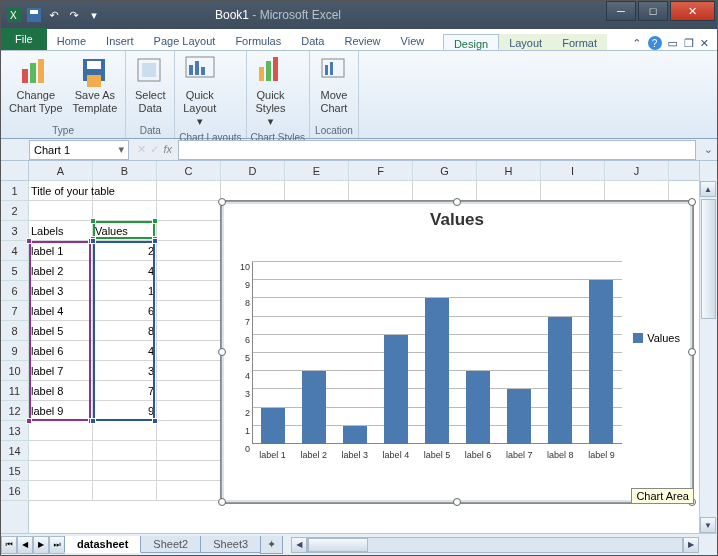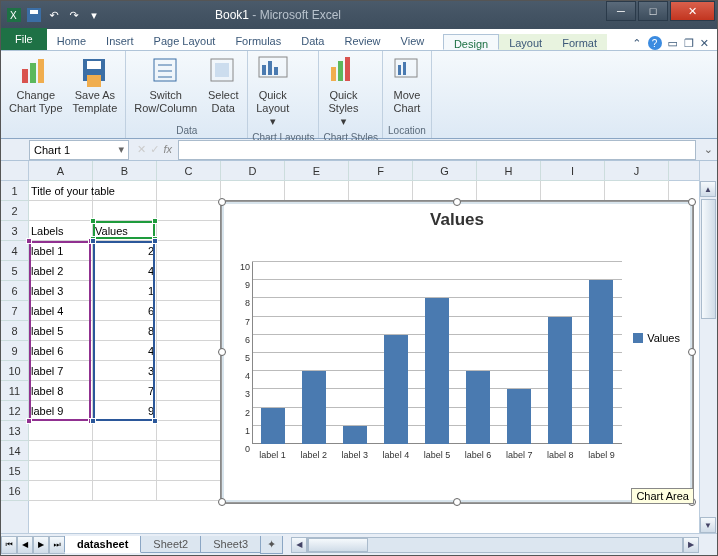--- a/index.html
+++ b/index.html
@@ -179,33 +179,24 @@
             <svg width="32" height="32">
               <rect x="4" y="4" width="22" height="22" fill="#3b6ea5"></rect>
               <rect x="8" y="6" width="14" height="8" fill="#fff"></rect>
               <rect x="8" y="20" width="14" height="14" fill="#f0ad4e"></rect>
             </svg>
           </div>
         <span style="white-space:pre-line">Save As
 Template</span>
       </div>
     </div>
+    <div class="glabel">Type</div>
   </div>
   <div class="rgroup">
     <div class="btns">
-      <div class="rbtn">
-        <div class="ricon">
-            <svg width="32" height="32">
-              <rect x="4" y="4" width="22" height="22" fill="none" stroke="#3b6ea5"></rect>
-              <path d="M8 10h14M8 16h14M8 22h14" stroke="#3b6ea5"></path>
-            </svg>
-          </div>
-        <span style="white-space:pre-line">Switch
-Row/Column</span>
-      </div>
       <div class="rbtn">
         <div class="ricon">
             <svg width="32" height="32">
               <rect x="4" y="4" width="22" height="22" fill="none" stroke="#888"></rect>
               <rect x="8" y="8" width="14" height="14" fill="#cde"></rect>
             </svg>
           </div>
         <span style="white-space:pre-line">Select
 Data</span>
       </div>

